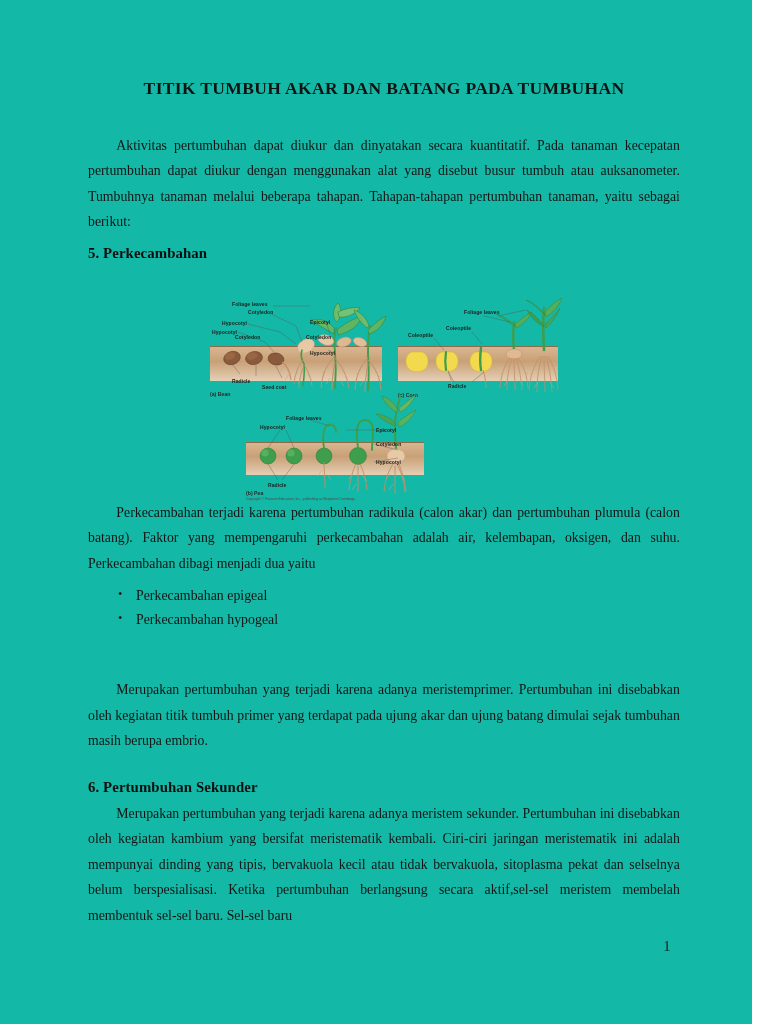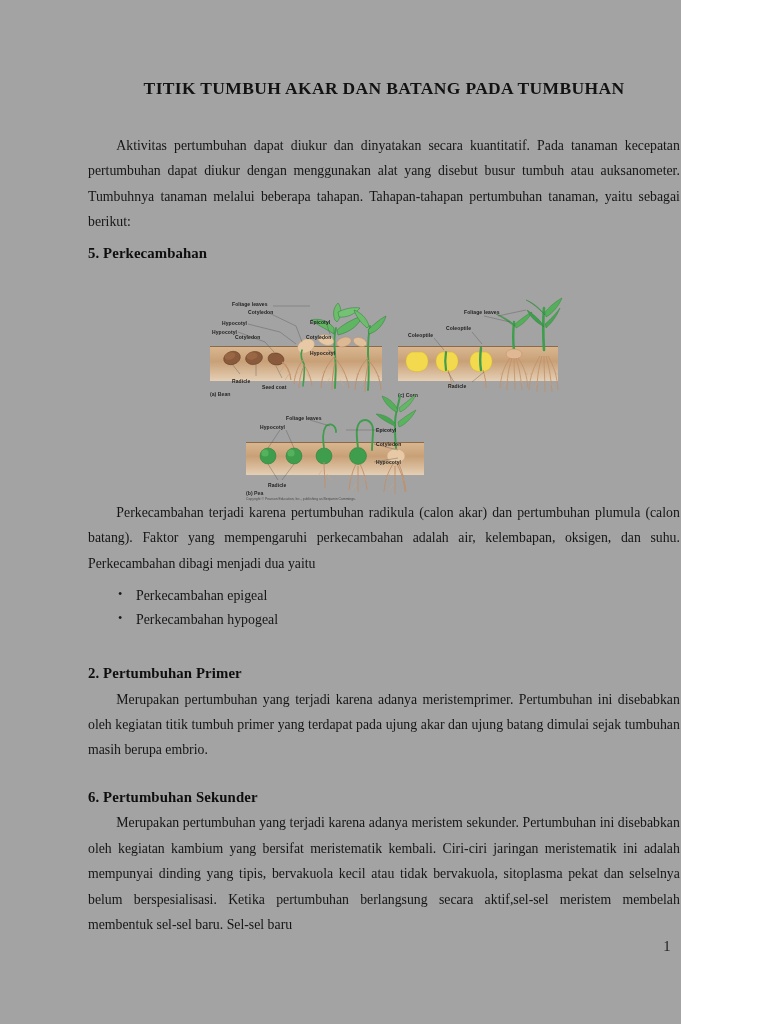--- a/index.html
+++ b/index.html
@@ -7,23 +7,23 @@
     margin: 0;
     padding: 0;
     background: #ffffff;
   }
   body {
     font-family: "Liberation Serif", "DejaVu Serif", serif;
     color: #111111;
   }
   #page {
     position: relative;
-    width: 681px;
+    width: 752px;
     height: 1024px;
-    background: #a3a3a3;
+    background: #14b8a6;
     overflow: hidden;
     box-sizing: border-box;
   }
   .doc-body {
     position: absolute;
     left: 88px;
     top: 78px;
     width: 592px;
   }
   .doc-title {
@@ -56,21 +56,21 @@
     font-size: 14.8px;
     font-weight: bold;
     line-height: 25.4px;
     color: #0e0e0e;
     letter-spacing: 0.1px;
   }
   .gap-sm { height: 6px; }
   .gap-md { height: 22px; }
   .gap-lg { height: 30px; }
   ul.bullets {
-    margin: 7px 0 0 0;
+    margin: 7px 0 16px 0;
     padding: 0 0 0 48px;
     list-style: none;
   }
   ul.bullets li {
     position: relative;
     font-size: 14.6px;
     line-height: 24px;
     transform: scaleX(0.95);
     transform-origin: left top;
     color: #151515;
@@ -326,21 +326,20 @@
 
     <p class="para indent">Perkecambahan terjadi karena pertumbuhan radikula (calon akar) dan pertumbuhan plumula (calon batang). Faktor yang mempengaruhi perkecambahan adalah air, kelembapan, oksigen, dan suhu. Perkecambahan dibagi menjadi dua yaitu</p>
 
     <ul class="bullets">
       <li>Perkecambahan epigeal</li>
       <li>Perkecambahan hypogeal</li>
     </ul>
 
     <div class="gap-lg"></div>
 
-    <h2 class="section-heading">2.  Pertumbuhan Primer</h2>
 
     <p class="para indent">Merupakan pertumbuhan yang terjadi karena adanya meristemprimer. Pertumbuhan ini disebabkan oleh kegiatan titik tumbuh primer yang terdapat pada ujung akar dan ujung batang dimulai sejak tumbuhan masih berupa embrio.</p>
 
     <div class="gap-md"></div>
 
     <h2 class="section-heading">6.  Pertumbuhan Sekunder</h2>
 
     <p class="para indent">Merupakan pertumbuhan yang terjadi karena adanya meristem sekunder. Pertumbuhan ini disebabkan oleh kegiatan kambium yang bersifat meristematik kembali. Ciri-ciri jaringan meristematik ini adalah mempunyai dinding yang tipis, bervakuola kecil atau tidak bervakuola, sitoplasma pekat dan selselnya belum berspesialisasi. Ketika pertumbuhan berlangsung secara aktif,sel-sel meristem membelah membentuk sel-sel baru. Sel-sel baru</p>
 
   </div>

